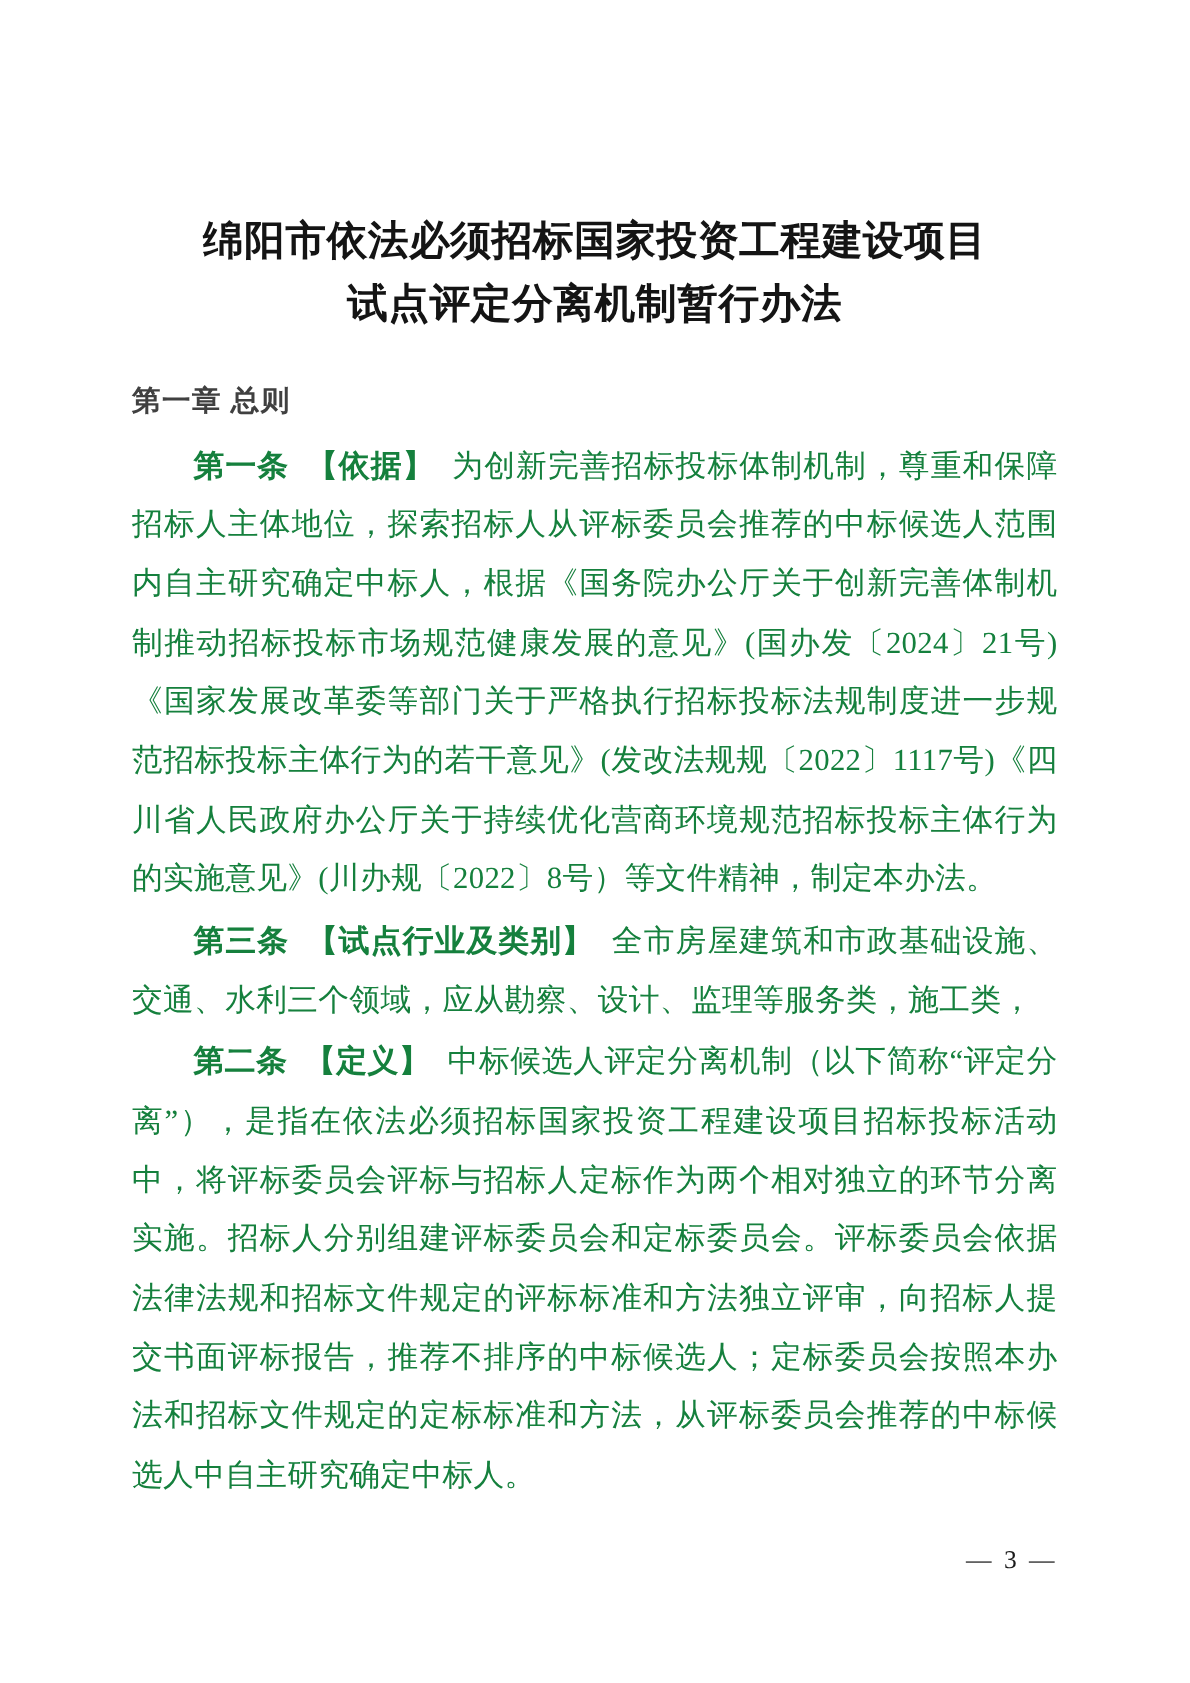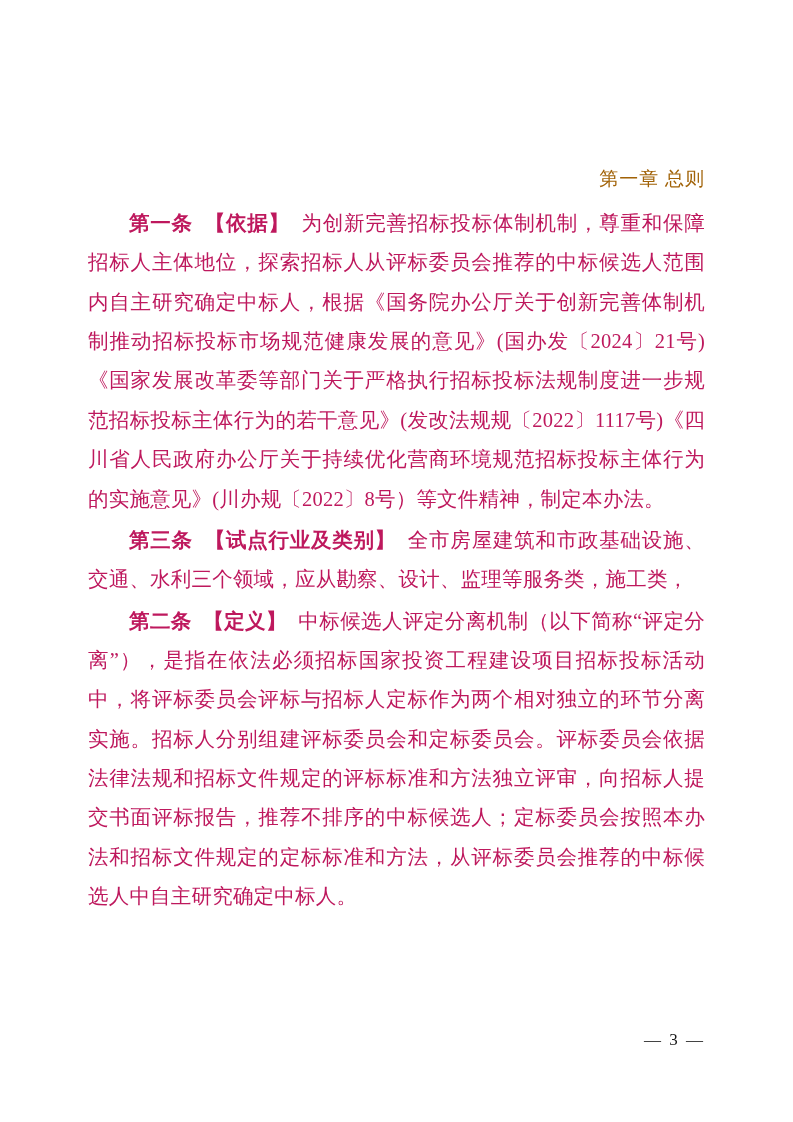--- a/index.html
+++ b/index.html
@@ -28,35 +28,35 @@
     line-height: 1.55;
     letter-spacing: 0.5px;
     margin: 0 0 30px 0;
     color: #141414;
   }
   .doc-title .line {
     display: block;
     white-space: nowrap;
   }
   .chapter-heading {
-    text-align: right;
+    text-align: left;
     font-size: 19px;
-    font-weight: normal;
+    font-weight: bold;
     margin: 26px 0 12px 0;
     letter-spacing: 1px;
-    color: #a16207;
+    color: #404040;
   }
   .para {
     font-size: 20.5px;
     line-height: 1.92;
     text-align: justify;
     text-justify: inter-ideograph;
     margin: 0 0 2px 0;
     text-indent: 2em;
-    color: #be185d;
+    color: #15803d;
     letter-spacing: 0.2px;
   }
   .para .lead {
     font-weight: bold;
   }
   .para .lead-sp {
     display: inline-block;
     width: 0.55em;
   }
   .page-number {
@@ -66,20 +66,24 @@
     font-size: 17px;
     letter-spacing: 2px;
     color: #1a1a1a;
   }
 </style>
 </head>
 <body>
 
 <div class="page">
 
+  <h1 class="doc-title">
+    <span class="line">绵阳市依法必须招标国家投资工程建设项目</span>
+    <span class="line">试点评定分离机制暂行办法</span>
+  </h1>
 
   <div class="chapter-heading">第一章  总则</div>
 
   <p class="para">
     <span class="lead">第一条</span><span class="lead-sp"></span><span class="lead">【依据】</span><span class="lead-sp"></span><span>为创新完善招标投标体制机制，尊重和保障招标人主体地位，探索招标人从评标委员会推荐的中标候选人范围内自主研究确定中标人，根据《国务院办公厅关于创新完善体制机制推动招标投标市场规范健康发展的意见》(国办发〔2024〕21号)《国家发展改革委等部门关于严格执行招标投标法规制度进一步规范招标投标主体行为的若干意见》(发改法规规〔2022〕1117号)《四川省人民政府办公厅关于持续优化营商环境规范招标投标主体行为的实施意见》(川办规〔2022〕8号）等文件精神，制定本办法。</span>
   </p>
 
   <p class="para">
     <span class="lead">第三条</span><span class="lead-sp"></span><span class="lead">【试点行业及类别】</span><span class="lead-sp"></span><span>全市房屋建筑和市政基础设施、交通、水利三个领域，应从勘察、设计、监理等服务类，施工类，</span>
   </p>

